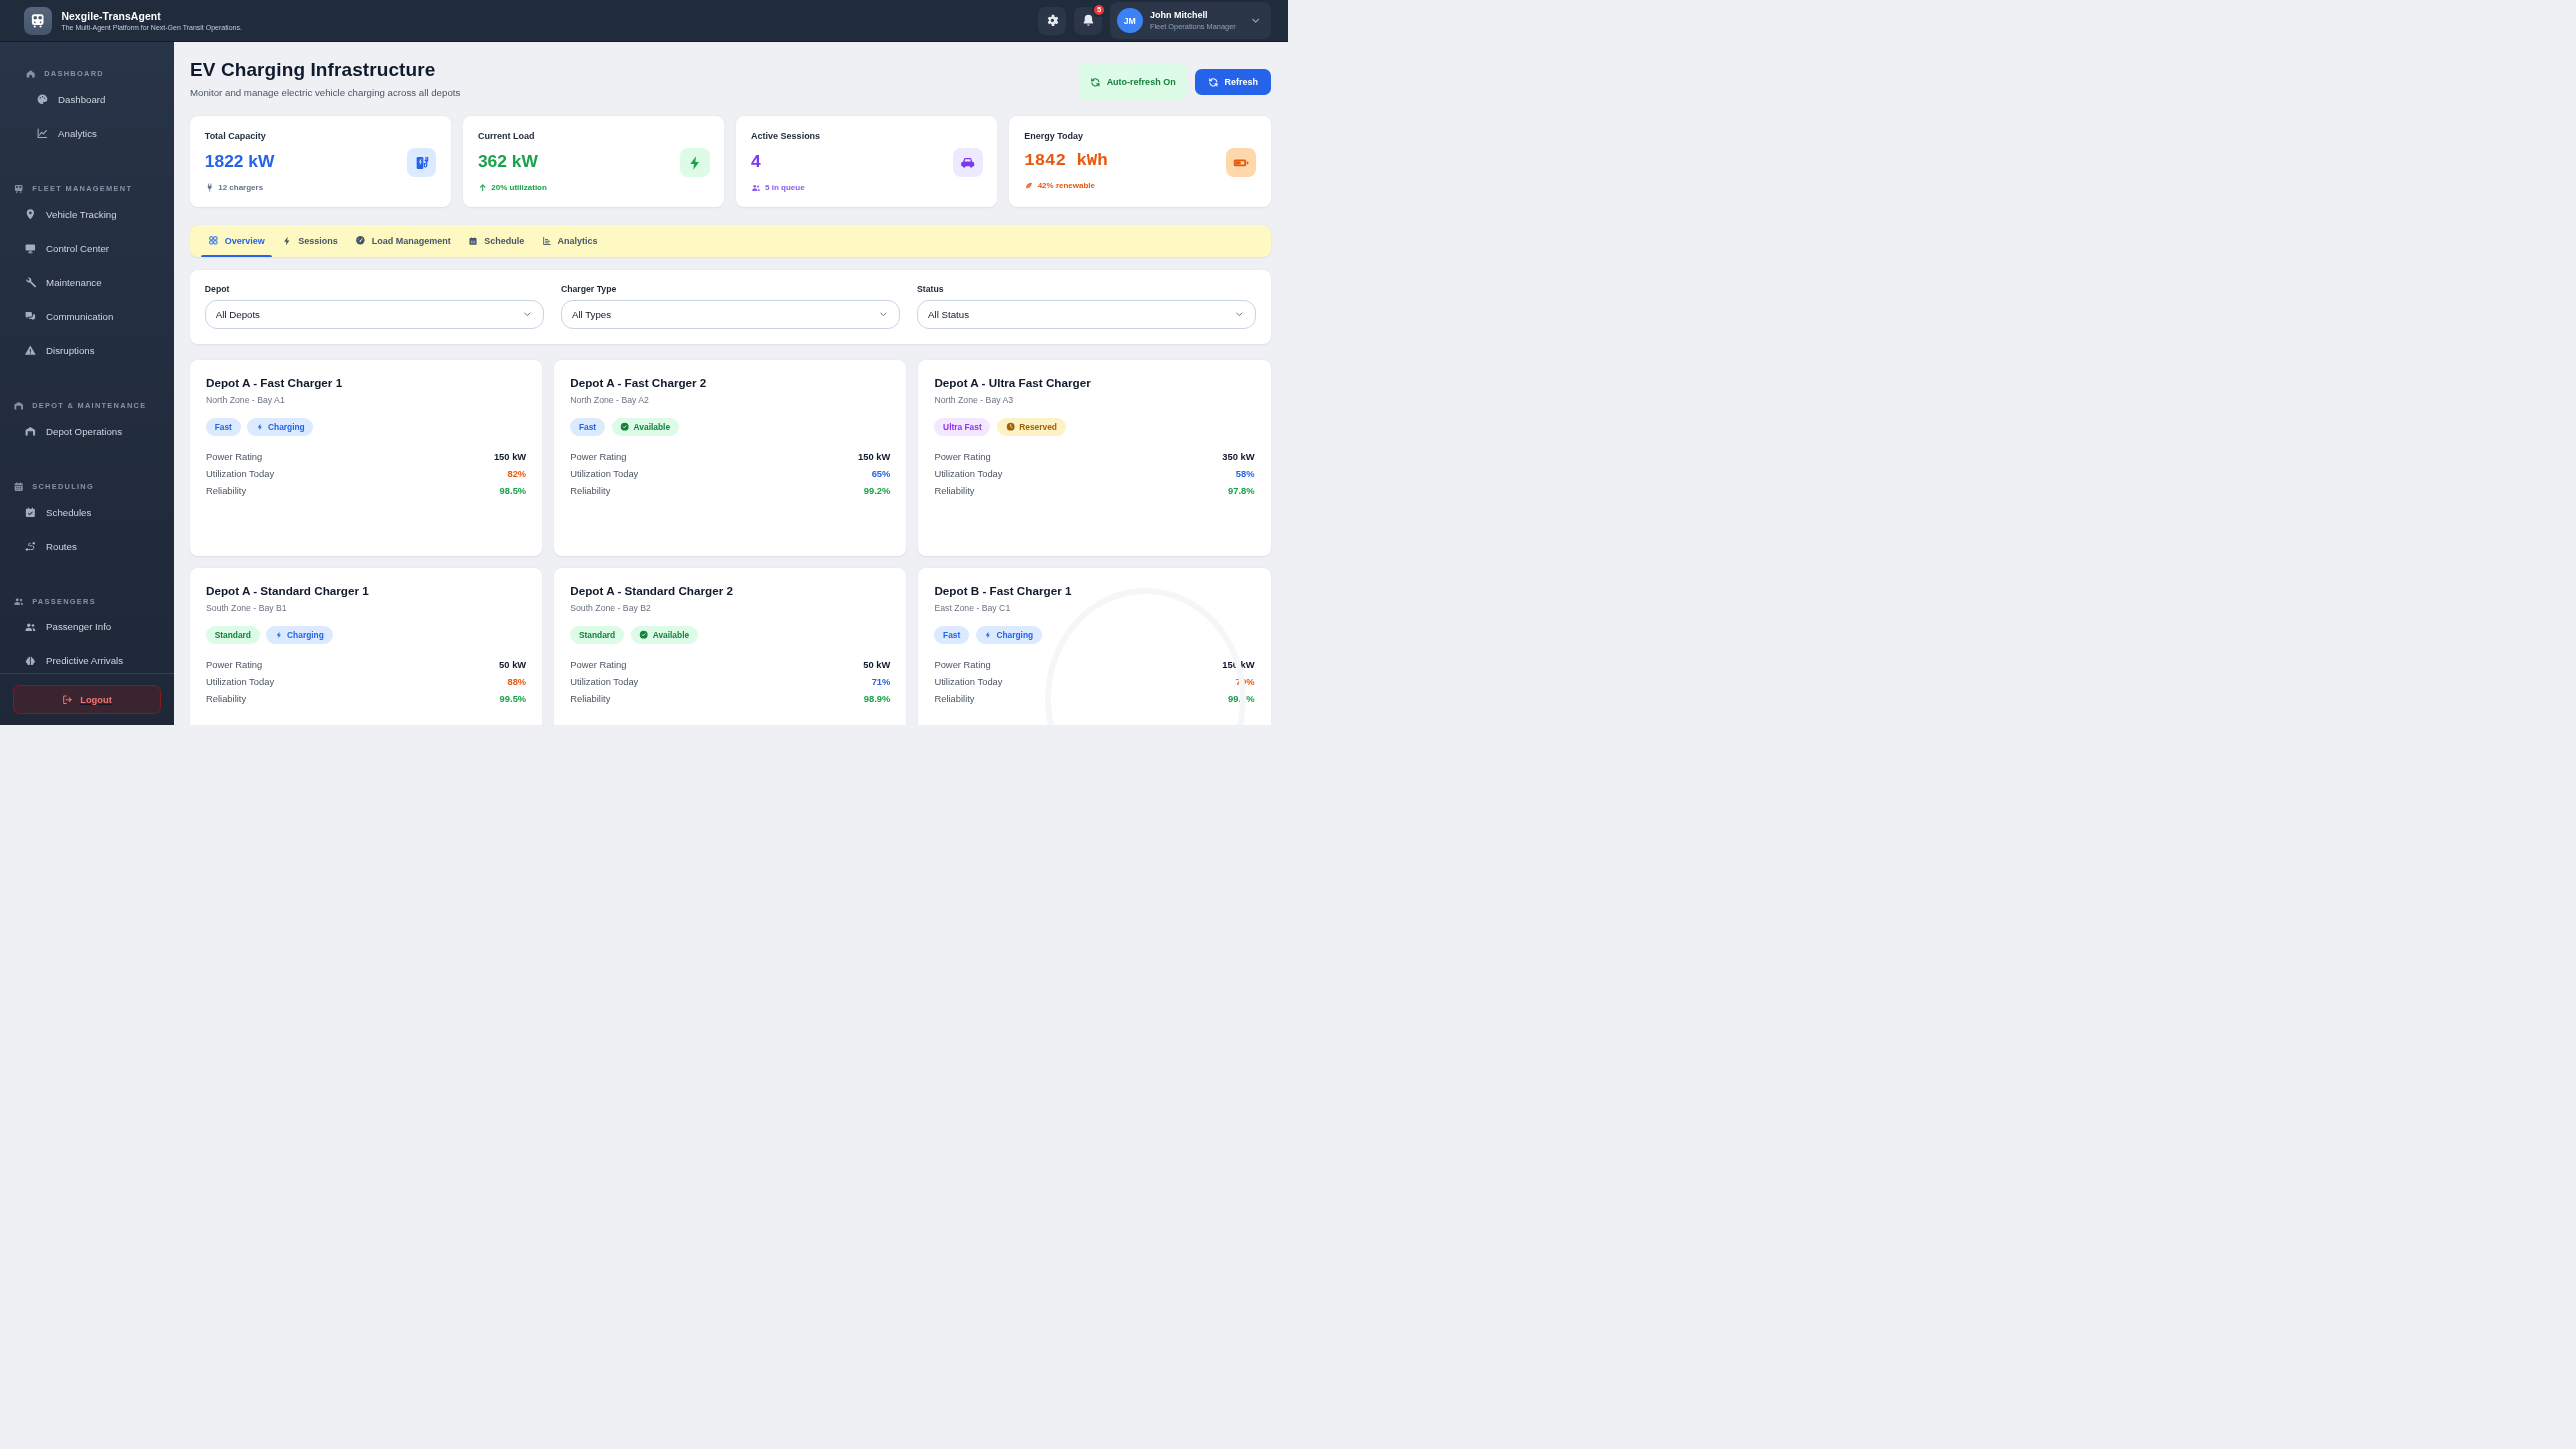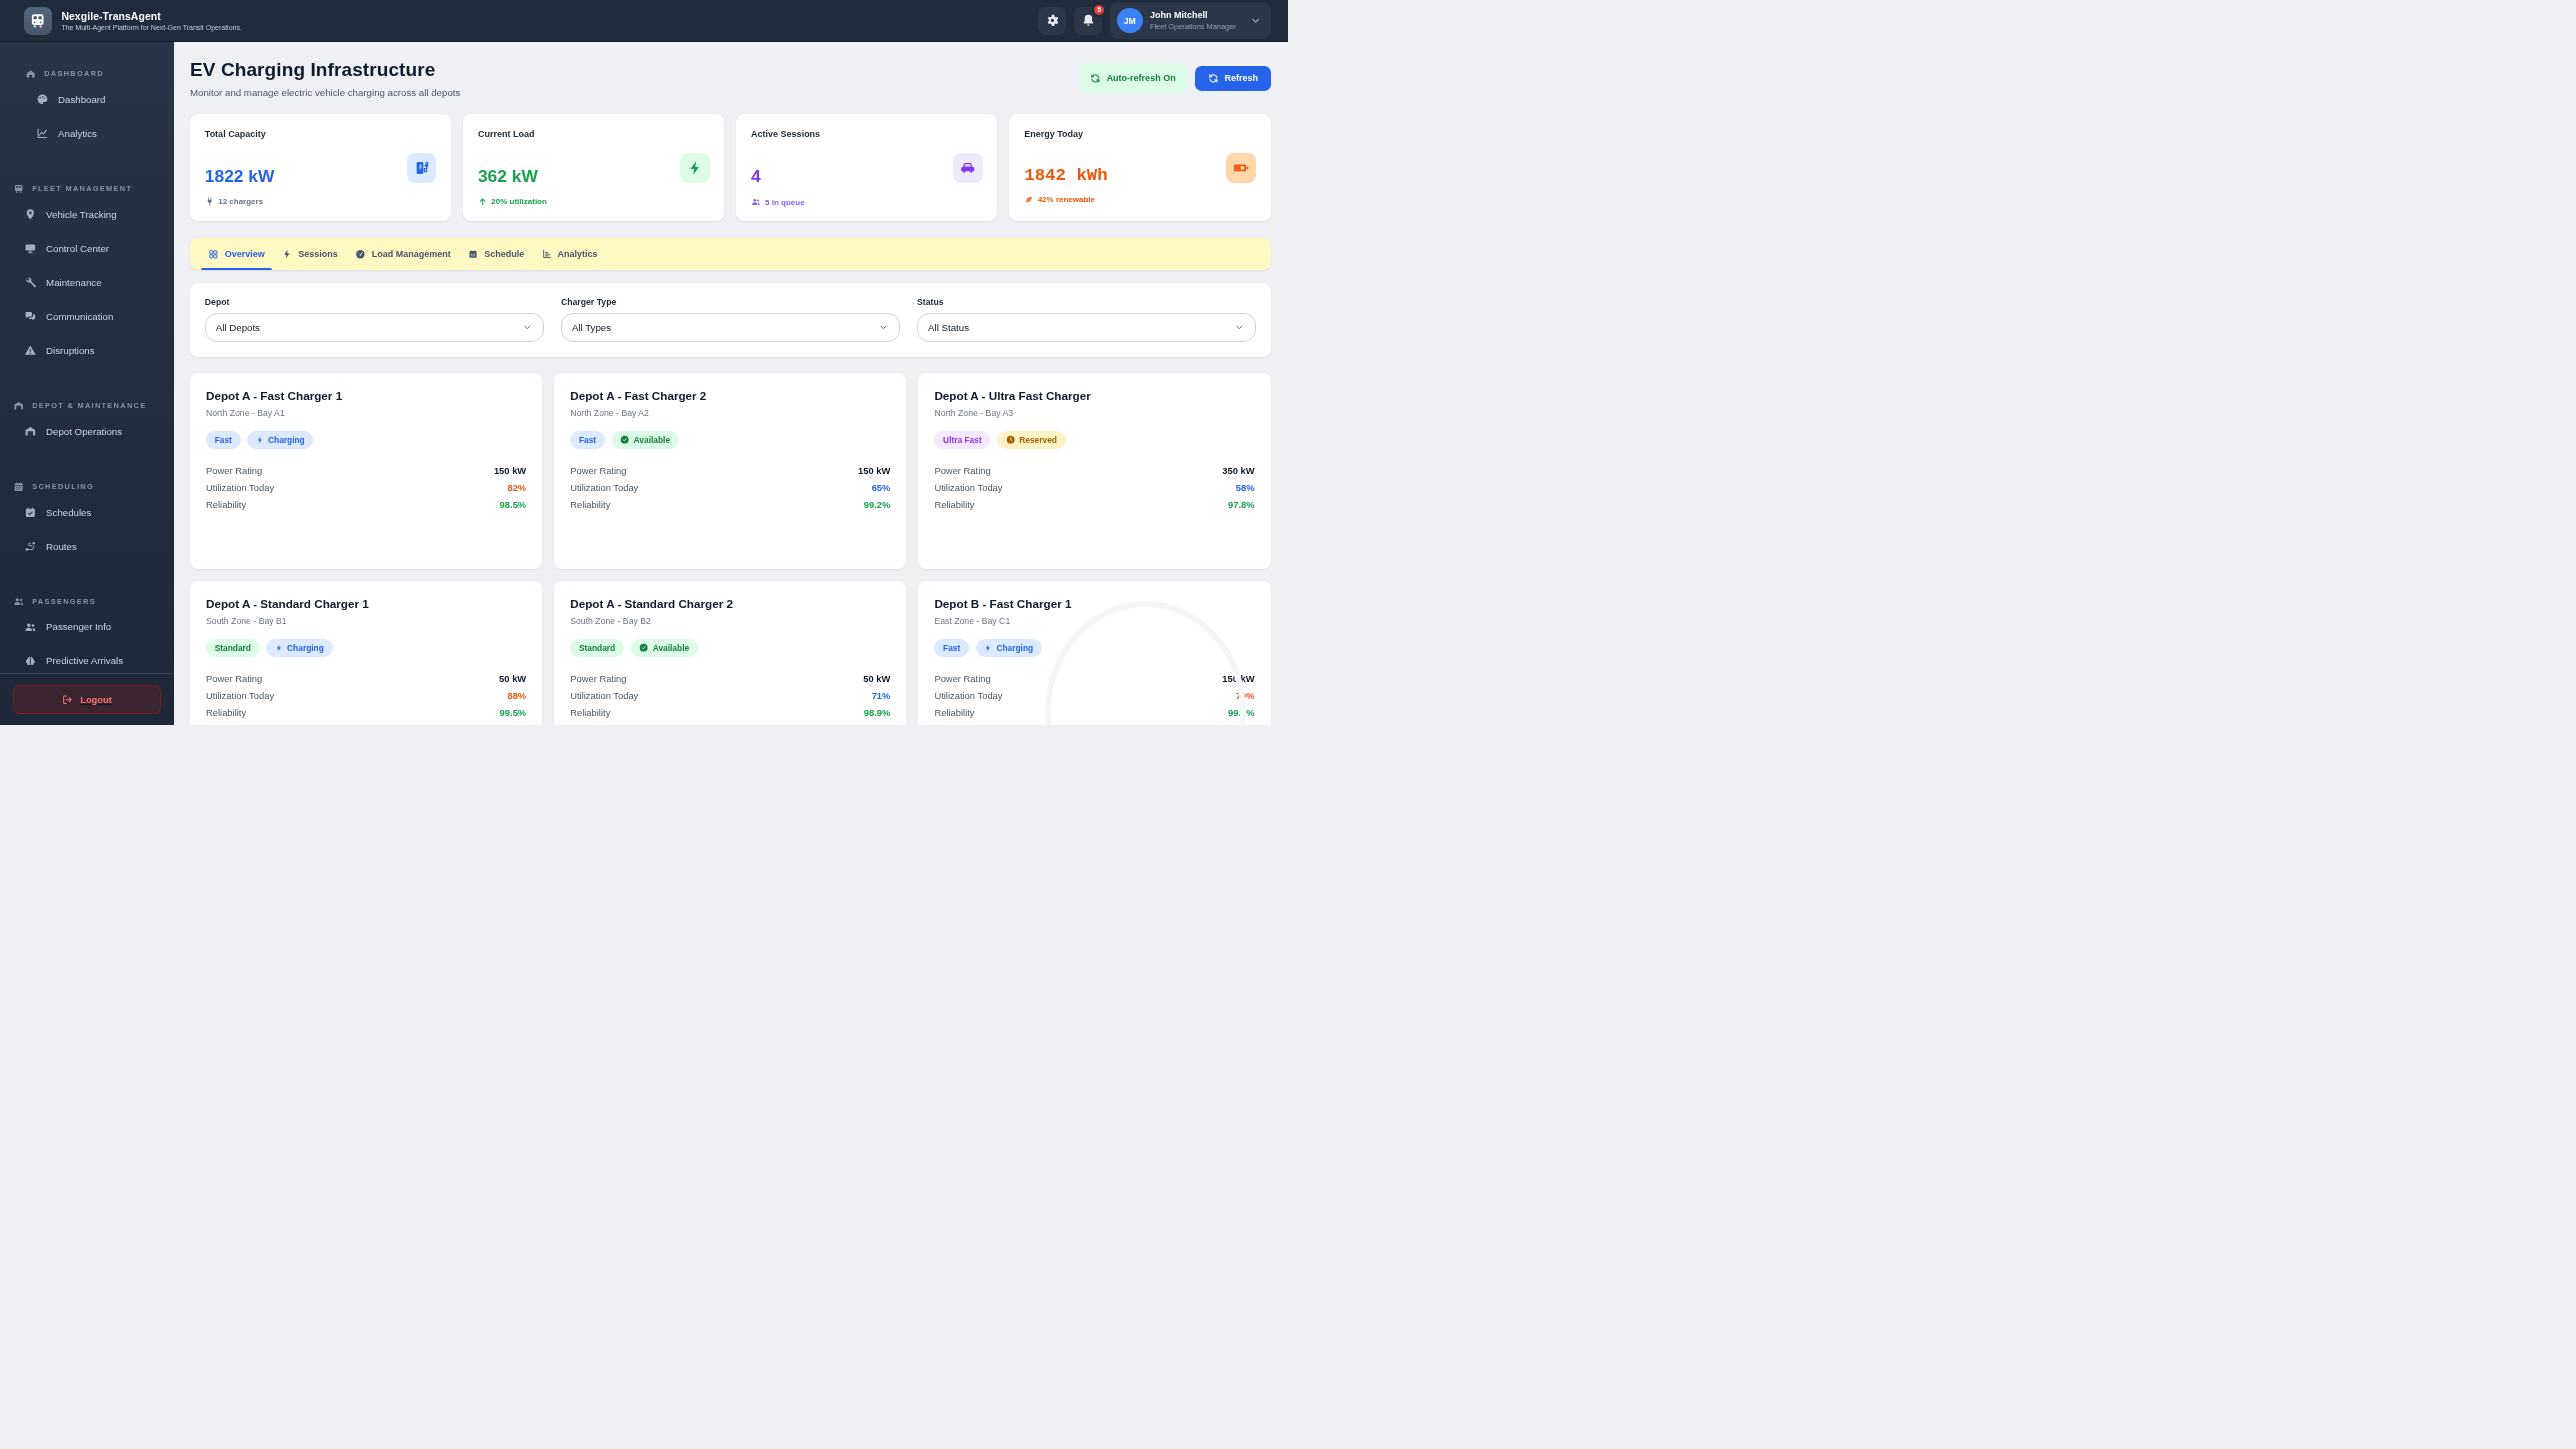--- a/index.html
+++ b/index.html
@@ -47,33 +47,33 @@
                 display:flex; align-items:center; justify-content:center; gap:6.7px; cursor:pointer;
                 font-family:"Liberation Sans", sans-serif; }
 
   .main { flex:1; padding:17.4px 17.4px 0 16px; overflow:hidden; }
 
   
   .page-head { display:flex; align-items:flex-start;gap:12px; }
   .page-title { font-size:19px; font-weight:800; color:#0f1a2c; letter-spacing:0.1px; }
   .page-sub { font-size:9.7px; color:#4b5563; margin-top:5.4px; }
   .head-actions { margin-left:auto; display:flex; gap:8px; align-items:center; margin-top:4px; }
-  .pill-green { height:30px; border:none; border-radius:6.7px; background:#dcfce7; color:#15803d;
+  .pill-green { height:37px; border:none; border-radius:6.7px; background:#dcfce7; color:#15803d;
                 font-size:9px; font-weight:700; display:flex; align-items:center; gap:6px;
                 padding:0 11.4px; cursor:pointer; font-family:"Liberation Sans", sans-serif; }
   .btn-blue { height:25.5px; border:none; border-radius:6.7px; background:#2563eb; color:#fff;
               font-size:9px; font-weight:700; display:flex; align-items:center; gap:6px;
               padding:0 12.7px; cursor:pointer; font-family:"Liberation Sans", sans-serif; }
 
   
   .stats { display:grid; grid-template-columns:repeat(4,1fr); gap:12px; margin-top:16px; }
   .stat { background:#fff; border-radius:8px; box-shadow:0 0.7px 2px rgba(15,23,42,.07);
           padding:14.8px 14.8px 13.4px; display:flex; justify-content:space-between; min-height:91px; }
   .slabel { font-size:9px; font-weight:600; color:#1f2937; }
-  .sval { font-size:17.4px; font-weight:800; margin-top:27px; }
+  .sval { font-size:17.4px; font-weight:800; margin-top:10px; }
   .smeta { font-size:8px; font-weight:600; margin-top:10.7px; display:flex; align-items:center; gap:4px; }
   .sicon { width:29.5px; height:29.5px; border-radius:8px; align-self:center;
            display:flex; align-items:center; justify-content:center; }
 
   
   .tabsbar { background:#fef9c3; border-radius:8px; box-shadow:0 0.7px 2px rgba(15,23,42,.07);
              margin-top:17.4px; height:32px; display:flex; align-items:stretch; padding:0 9.4px; }
   .tab { display:flex; align-items:center; gap:6px; padding:0 8.7px; font-size:9px; font-weight:600;
          color:#475569; cursor:pointer; position:relative; }
   .tab.active { color:#2563eb; }

